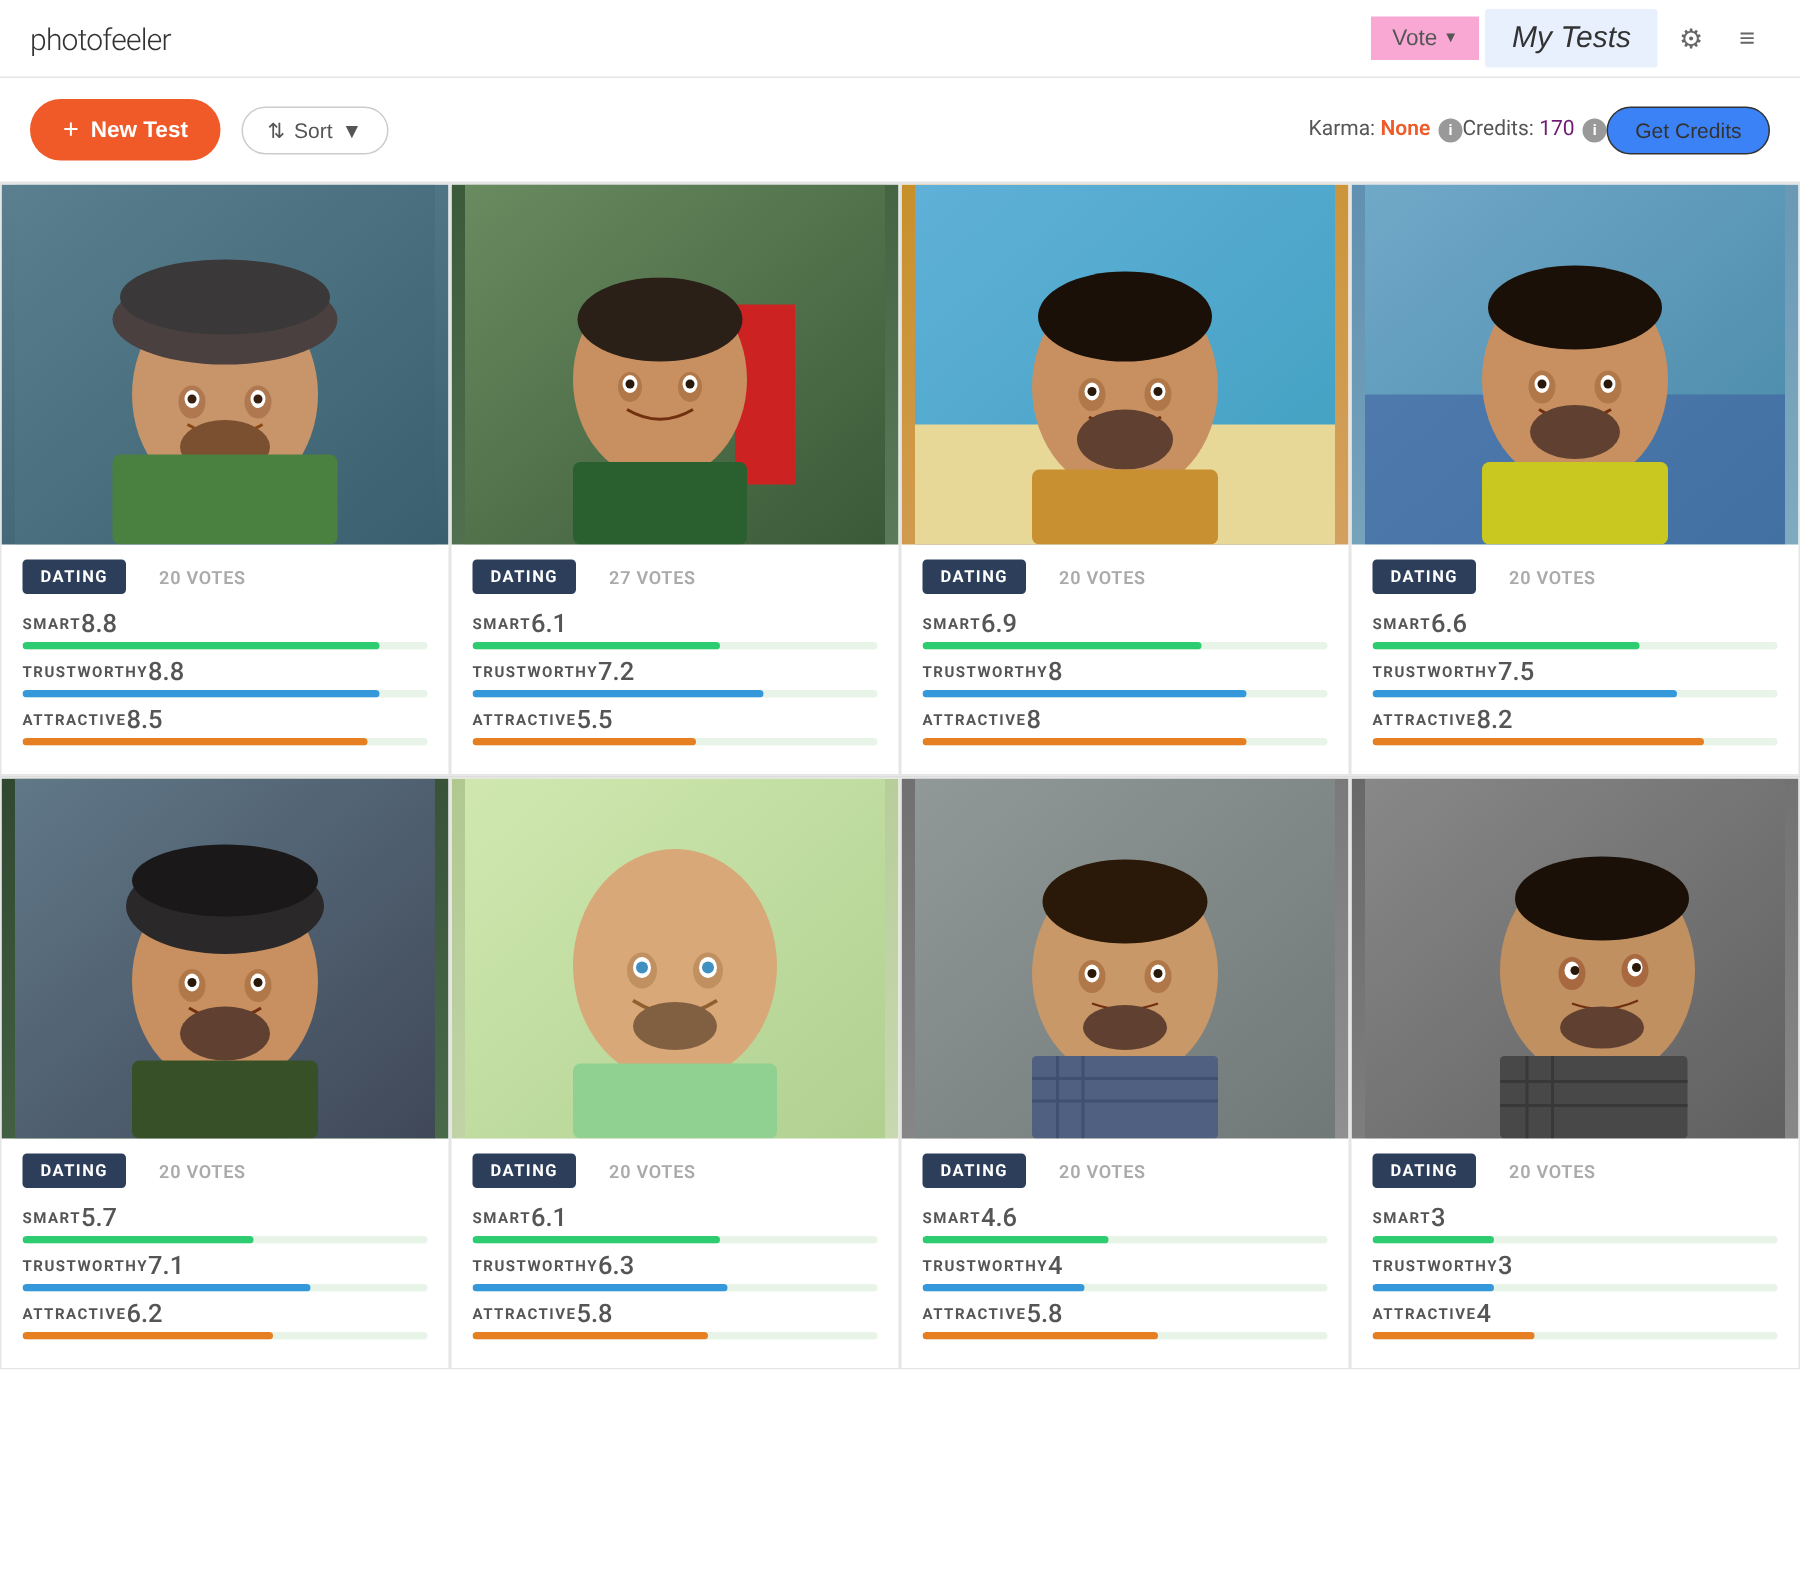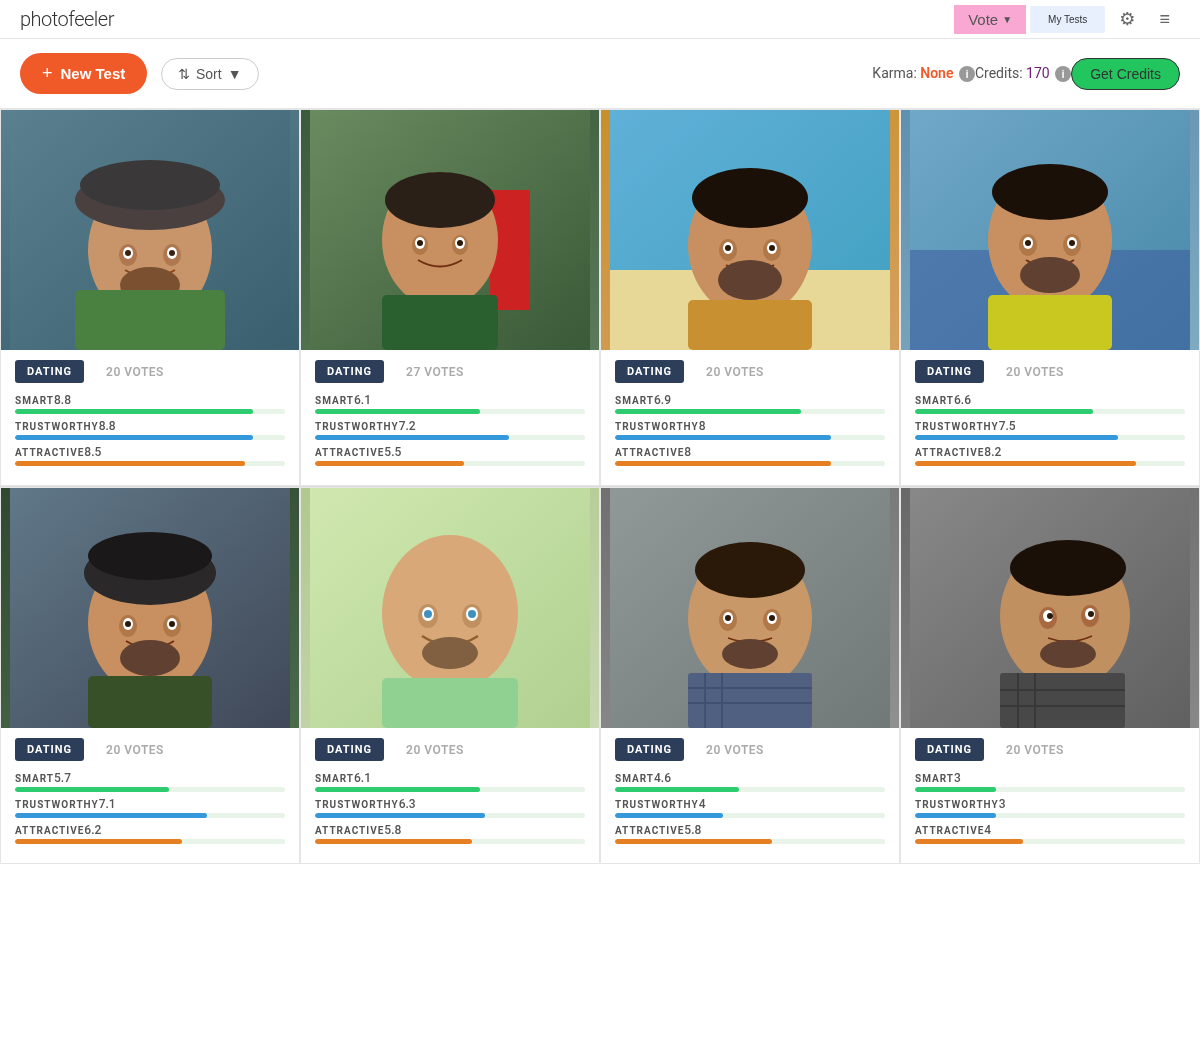--- a/index.html
+++ b/index.html
@@ -4,21 +4,21 @@
   <style>
     * { box-sizing: border-box; margin: 0; padding: 0; }
     body { font-family: -apple-system, BlinkMacSystemFont, 'Segoe UI', Roboto, Arial, sans-serif; background: #fff; color: #333; }
 
     
     .header {
       display: flex;
       align-items: center;
       justify-content: space-between;
       padding: 0 20px;
-      height: 39px;
+      height: 52px;
       border-bottom: 1px solid #e5e5e5;
       background: #fff;
     }
     .logo {
       font-size: 20px;
       font-weight: 300;
       color: #333;
       letter-spacing: -0.5px;
     }
     .header-right {
@@ -35,24 +35,25 @@
       cursor: pointer;
       display: flex;
       align-items: center;
       gap: 4px;
     }
     .vote-btn .caret { font-size: 10px; }
     .my-tests-btn {
       padding: 8px 18px;
       background: #e8f0fe;
       border: none;
-      font-size: 10px;
+      font-size: 20px;
       color: #333;
       cursor: pointer;
       border-radius: 2px;
+      font-style: italic;
     }
     .gear-btn, .menu-btn {
       padding: 6px 10px;
       background: #fff;
       border: none;
       font-size: 18px;
       color: #666;
       cursor: pointer;
     }
 
@@ -113,21 +114,21 @@
       height: 16px;
       border-radius: 50%;
       background: #999;
       color: #fff;
       font-size: 10px;
       font-weight: bold;
       cursor: pointer;
       margin-left: 2px;
     }
     .get-credits-btn {
-      background: #22c55e;
+      background: #3b82f6;
       border: 1.5px solid #333;
       border-radius: 20px;
       padding: 7px 18px;
       font-size: 14px;
       color: #333;
       cursor: pointer;
       font-weight: 500;
     }
 
     
@@ -187,21 +188,21 @@
       align-items: center;
       margin-bottom: 2px;
     }
     .stat-label {
       font-size: 10px;
       font-weight: 700;
       letter-spacing: 1px;
       color: #555;
     }
     .stat-value {
-      font-size: 12px;
+      font-size: 17px;
       color: #555;
       font-weight: 500;
     }
     .stat-bar-bg {
       height: 5px;
       background: #e8f4e8;
       border-radius: 3px;
       overflow: hidden;
     }
     .stat-bar {

